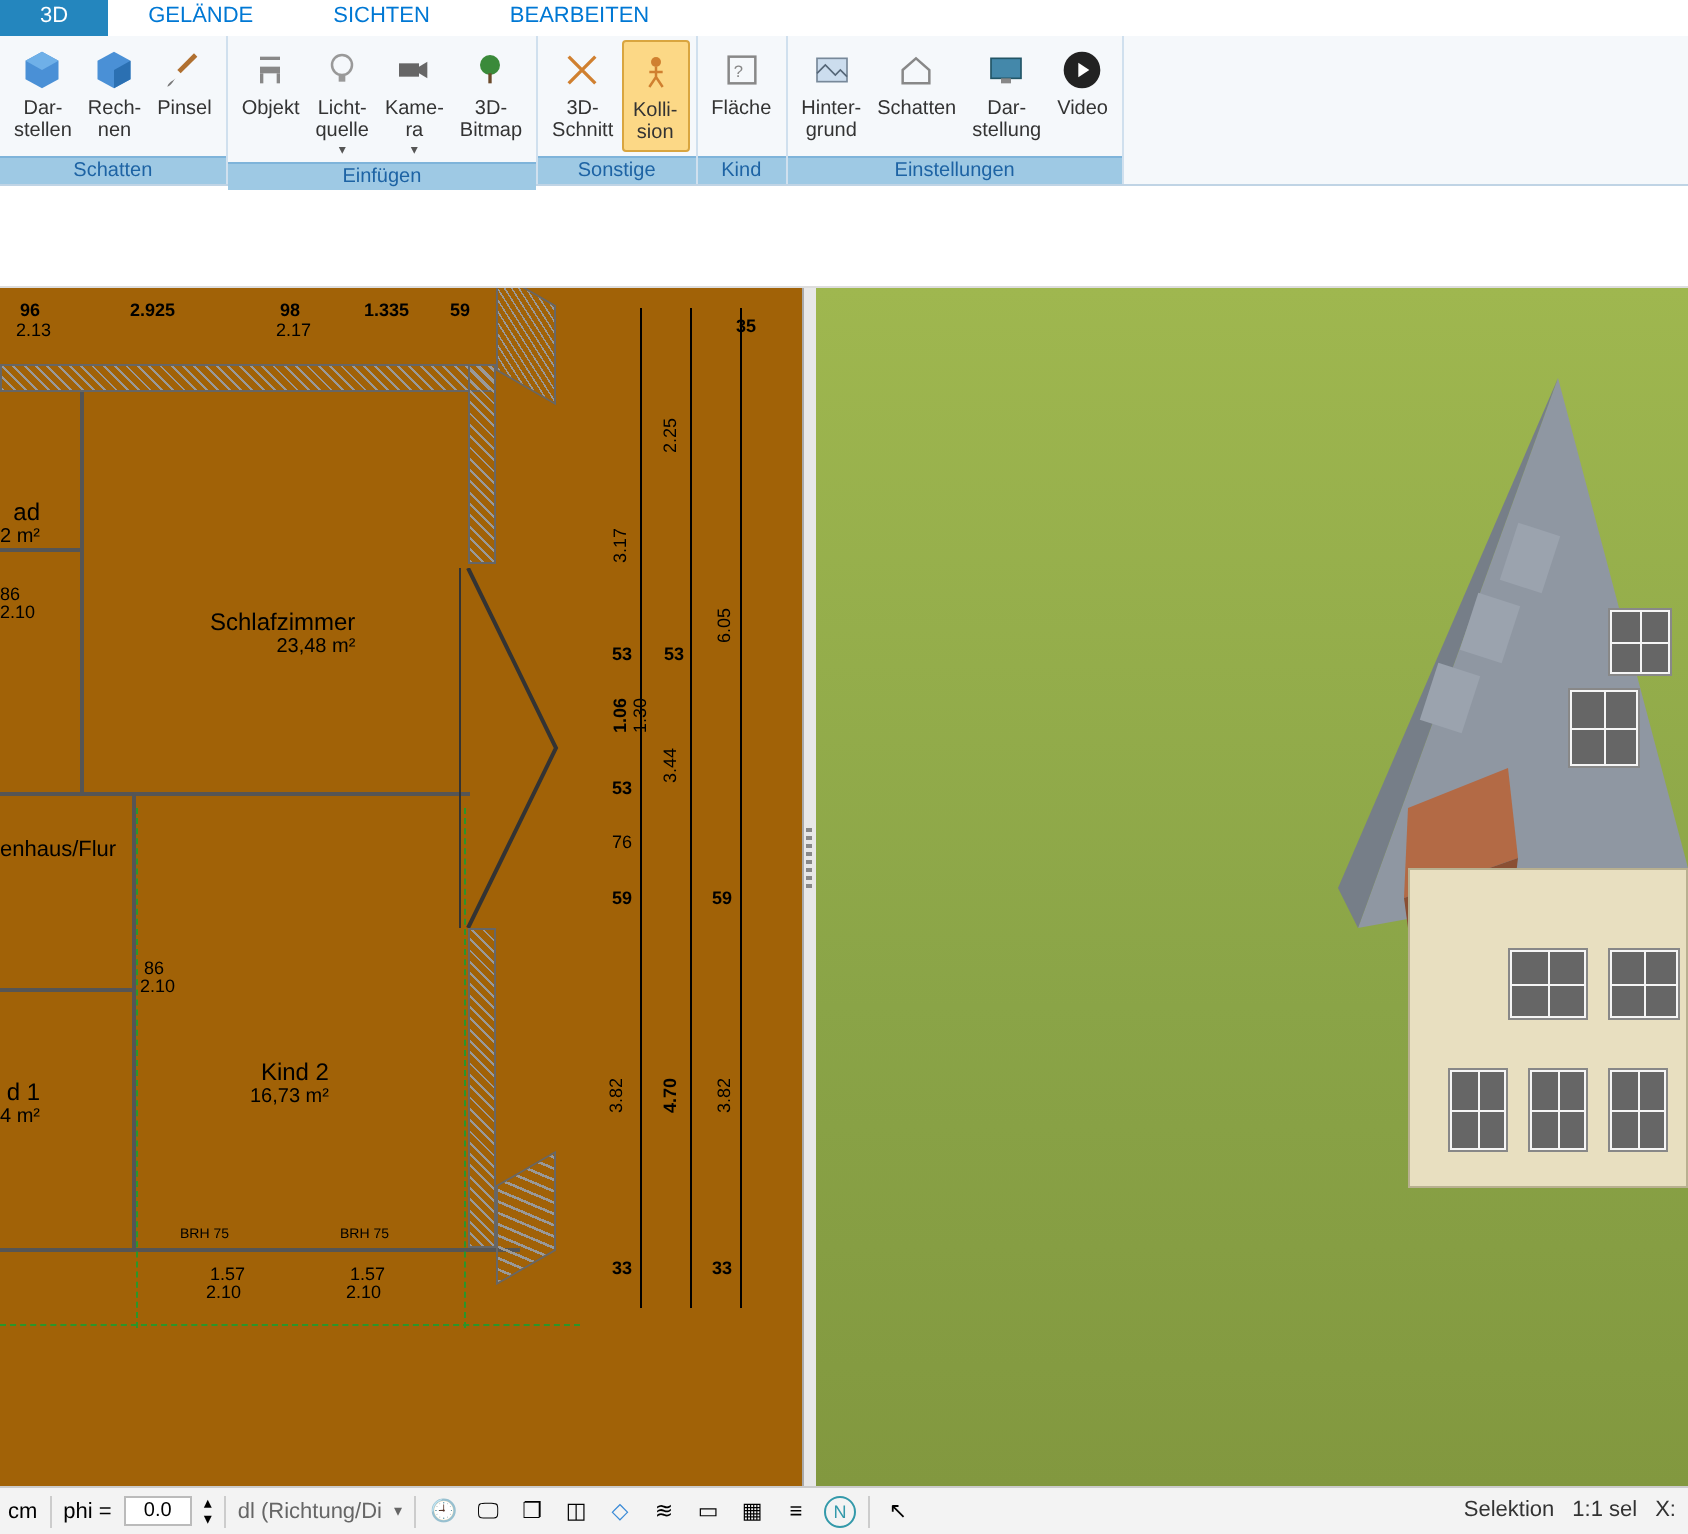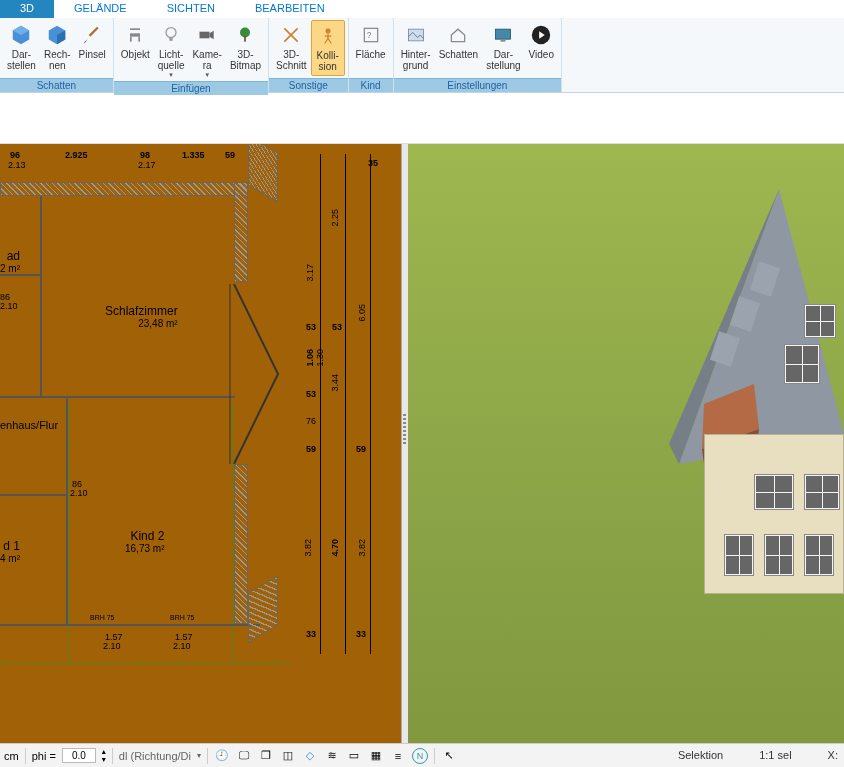--- a/index.html
+++ b/index.html
@@ -205,21 +205,21 @@
     text-align: center;
     padding: 1px;
   }
   .status-right {
     height: 20px;
     position: absolute;
     bottom: 2px;
     right: 6px;
     display: flex;
     align-items: center;
-    gap: 36px;
+    gap: 9px;
     font-size: 11px;
     color: #333;
   }
   .mini-icon {
     width: 16px;
     height: 16px;
     display: inline-flex;
     align-items: center;
     justify-content: center;
     cursor: pointer;

